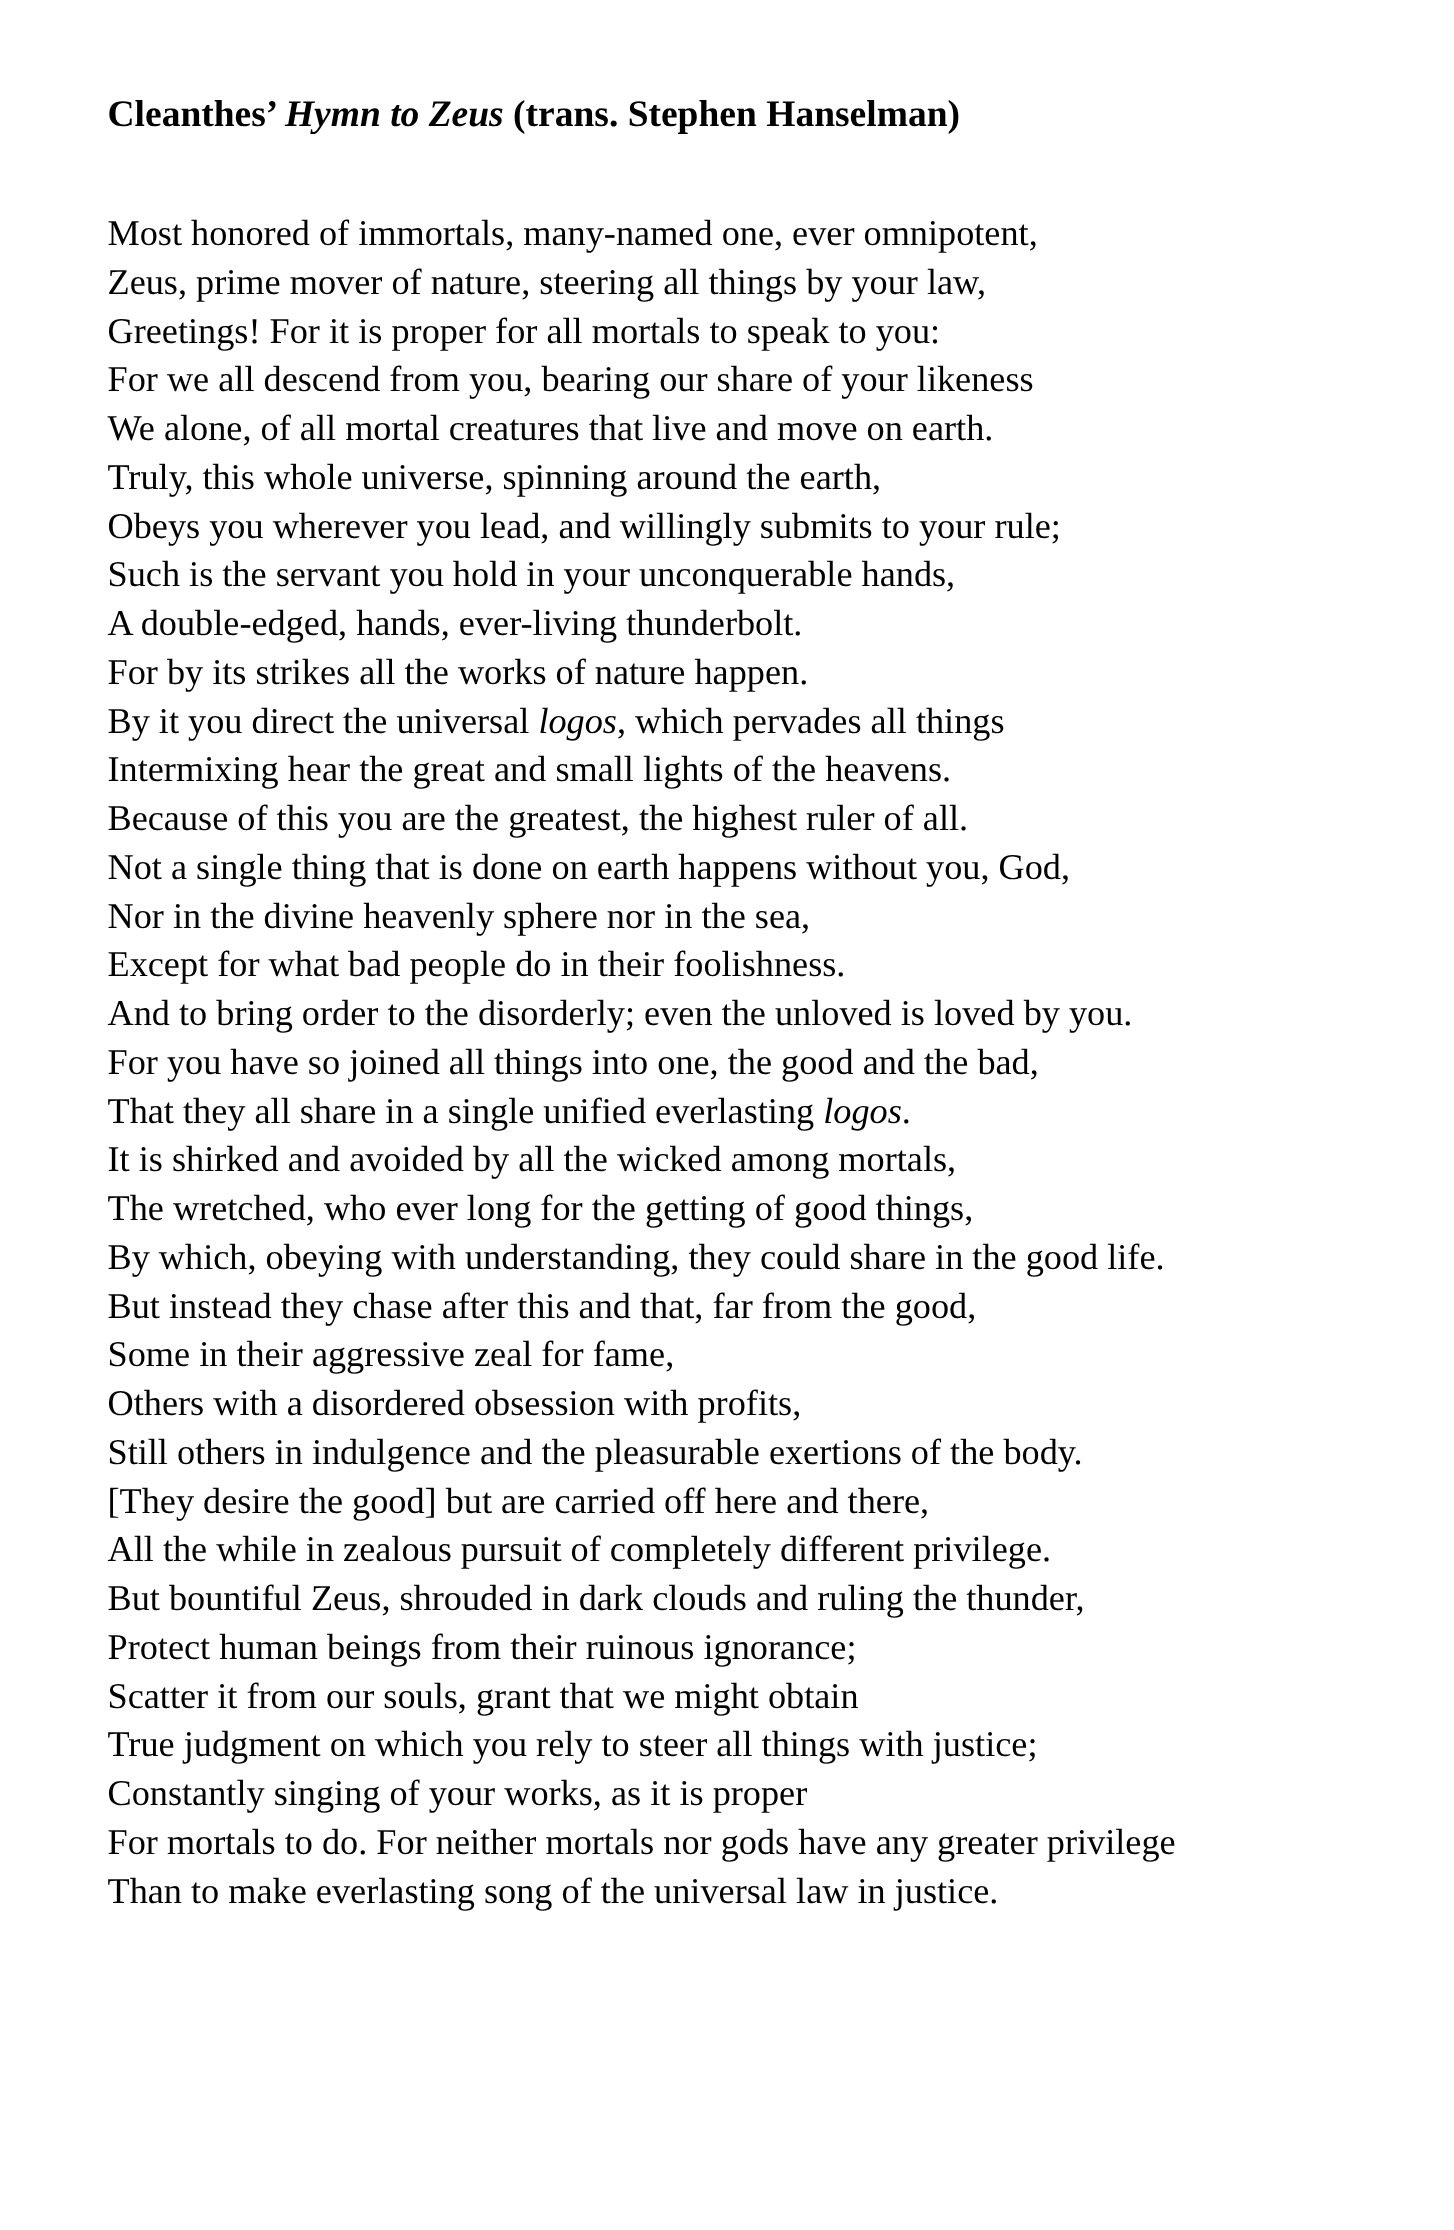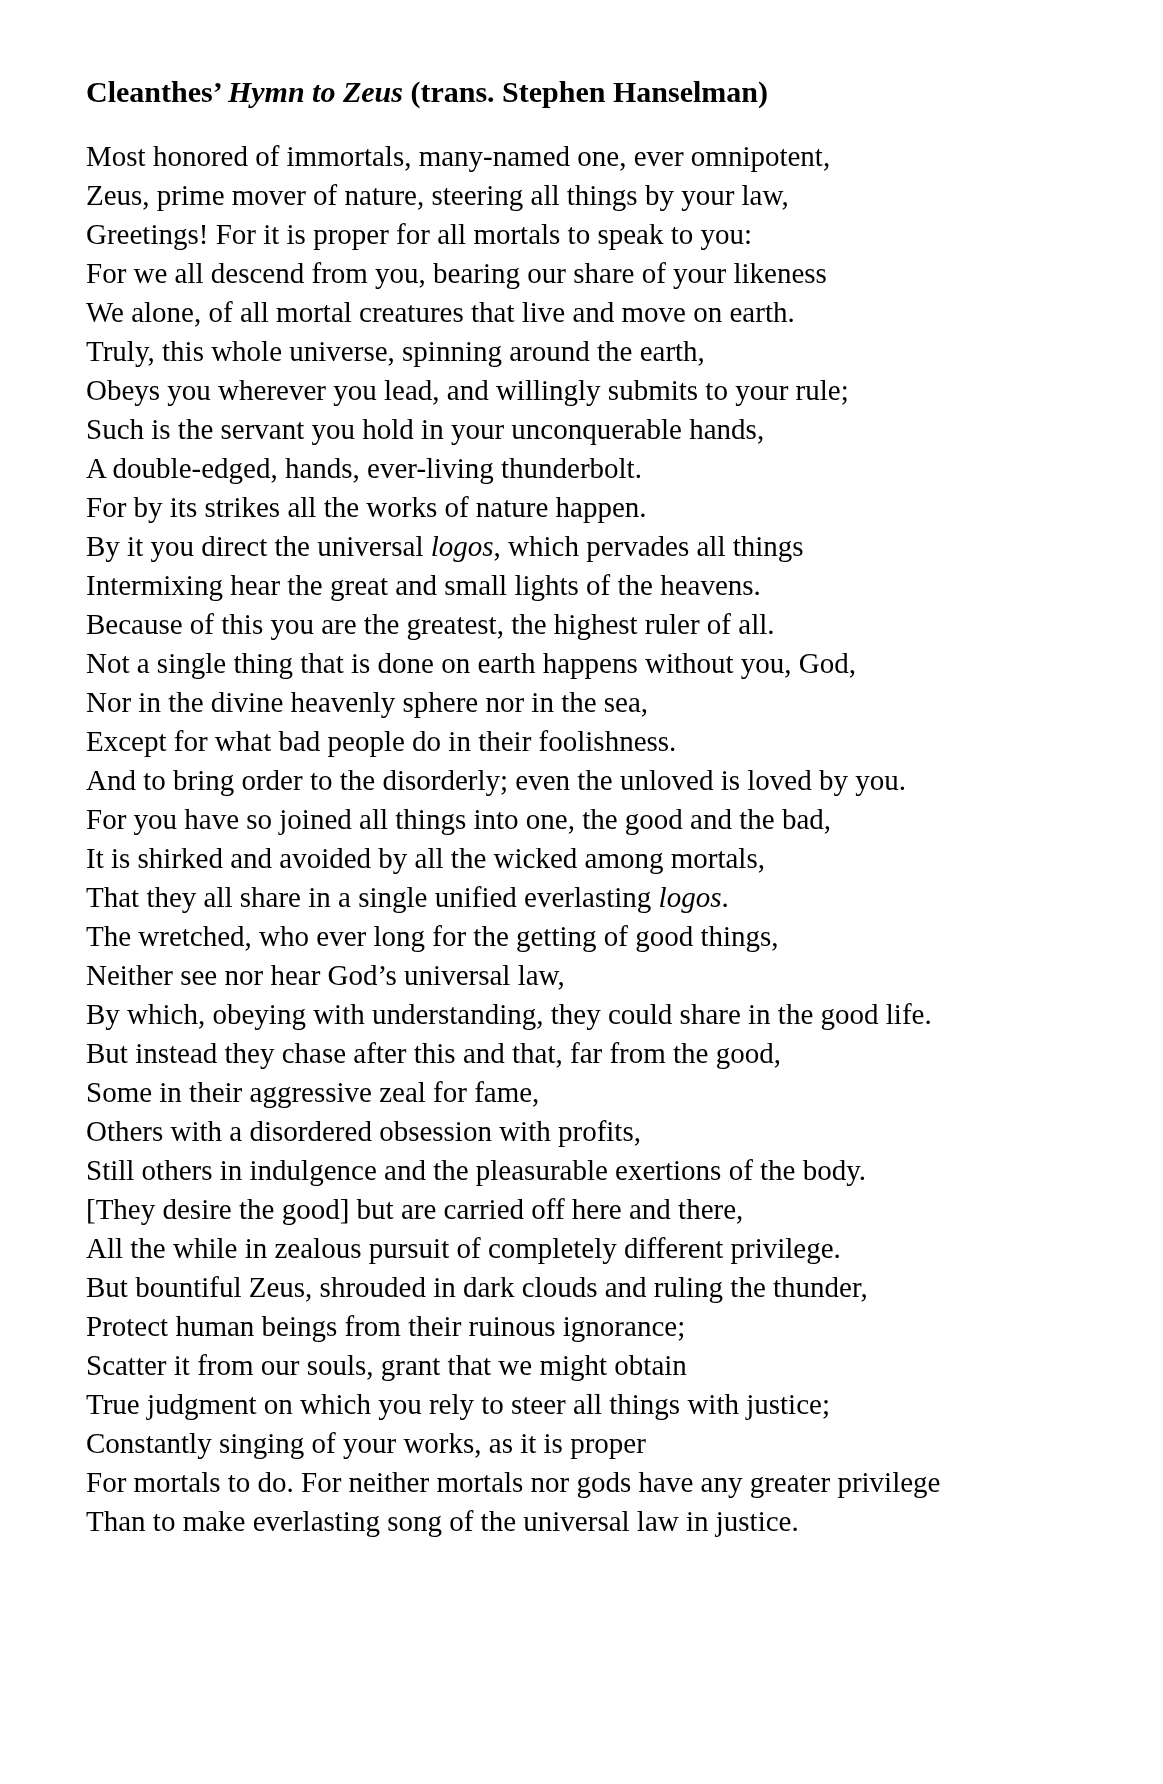--- a/index.html
+++ b/index.html
@@ -15,21 +15,21 @@
     background: #ffffff;
     padding: 72px 60px 0 86px;
     font-family: "Liberation Serif", "DejaVu Serif", serif;
     font-size: 29px;
     line-height: 39px;
     overflow: hidden;
   }
   .title {
     font-size: 30px;
     font-weight: bold;
-    margin: 0 0 26px 0;
+    margin: 0 0 57px 0;
     line-height: 39px;
     white-space: nowrap;
   }
   .poem .line {
     white-space: nowrap;
   }
   .seg { display: inline; }
 </style>
 </head>
 <body>
@@ -48,24 +48,23 @@
       <div class="line"><span class="seg">A double-edged, hands, ever-living thunderbolt.</span></div>
       <div class="line"><span class="seg">For by its strikes all the works of nature happen.</span></div>
       <div class="line"><span class="seg">By it you direct the universal </span><span class="seg" style="font-style: italic;">logos</span><span class="seg">, which pervades all things</span></div>
       <div class="line"><span class="seg">Intermixing hear the great and small lights of the heavens.</span></div>
       <div class="line"><span class="seg">Because of this you are the greatest, the highest ruler of all.</span></div>
       <div class="line"><span class="seg">Not a single thing that is done on earth happens without you, God,</span></div>
       <div class="line"><span class="seg">Nor in the divine heavenly sphere nor in the sea,</span></div>
       <div class="line"><span class="seg">Except for what bad people do in their foolishness.</span></div>
       <div class="line"><span class="seg">And to bring order to the disorderly; even the unloved is loved by you.</span></div>
       <div class="line"><span class="seg">For you have so joined all things into one, the good and the bad,</span></div>
+      <div class="line"><span class="seg">That they all share in a single unified everlasting </span><span class="seg" style="font-style: italic;">logos</span><span class="seg">.</span></div>
       <div class="line"><span class="seg">It is shirked and avoided by all the wicked among mortals,</span></div>
-      <div class="line"><span class="seg">That they all share in a single unified everlasting </span><span class="seg" style="font-style: italic;">logos</span><span class="seg">.</span></div>
       <div class="line"><span class="seg">The wretched, who ever long for the getting of good things,</span></div>
-      <div class="line"><span class="seg">Neither see nor hear God’s universal law,</span></div>
       <div class="line"><span class="seg">By which, obeying with understanding, they could share in the good life.</span></div>
       <div class="line"><span class="seg">But instead they chase after this and that, far from the good,</span></div>
       <div class="line"><span class="seg">Some in their aggressive zeal for fame,</span></div>
       <div class="line"><span class="seg">Others with a disordered obsession with profits,</span></div>
       <div class="line"><span class="seg">Still others in indulgence and the pleasurable exertions of the body.</span></div>
       <div class="line"><span class="seg">[They desire the good] but are carried off here and there,</span></div>
       <div class="line"><span class="seg">All the while in zealous pursuit of completely different privilege.</span></div>
       <div class="line"><span class="seg">But bountiful Zeus, shrouded in dark clouds and ruling the thunder,</span></div>
       <div class="line"><span class="seg">Protect human beings from their ruinous ignorance;</span></div>
       <div class="line"><span class="seg">Scatter it from our souls, grant that we might obtain</span></div>

